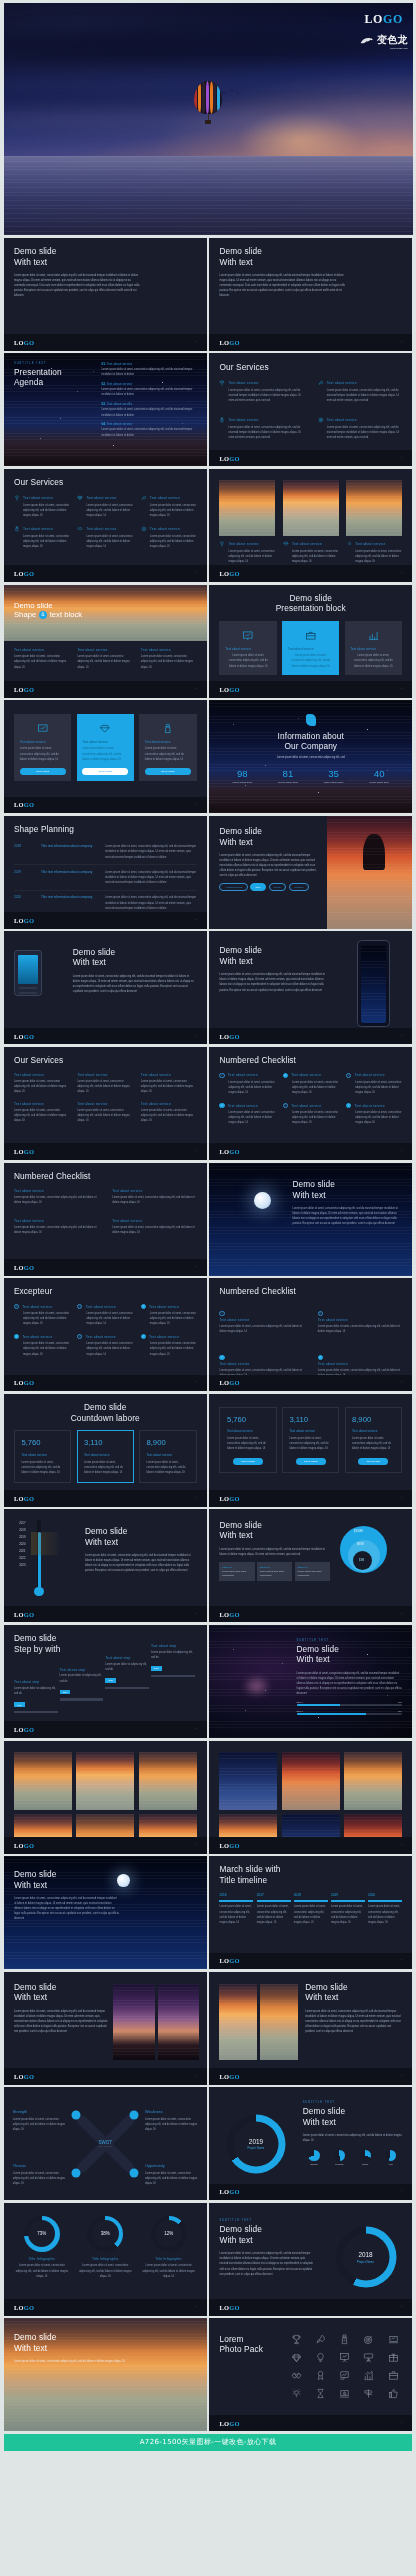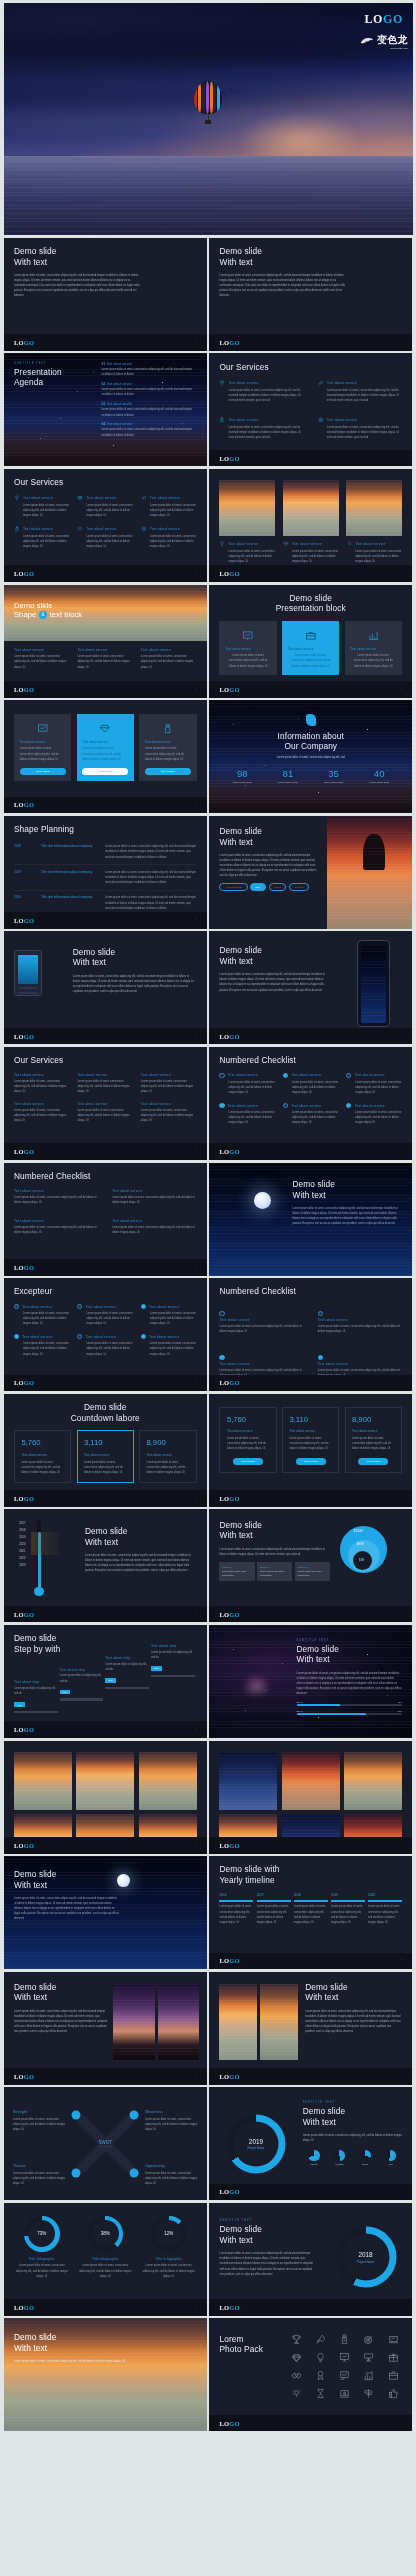--- a/index.html
+++ b/index.html
@@ -1173,22 +1173,22 @@
             <span class="big">Demo slide</span>
             <span class="big">With text</span>
           </div>
         <div class="body">Lorem ipsum dolor sit amet, consectetur adipiscing elit, sed do eiusmod tempor incididunt ut labore et dolore magna aliqua. Ut enim ad minim veniam, quis nostrud exercitation ullamco laboris nisi ut aliquip ex ea reprehenderit in voluptate velit esse cillum dolore eu fugiat nulla pariatur. Excepteur sint occaecat cupidatat non proident, sunt in culpa qui officia deserunt</div>
       </div>
     </div>
 
     <div class="slide">
       <div class="pad">
         <div class="ttl">
-            <span class="big">Demo slide with</span>
-            <span class="big">Yearly timeline</span>
+            <span class="big">March slide with</span>
+            <span class="big">Title timeline</span>
           </div>
         <div style="display:grid;grid-template-columns:repeat(5,1fr);gap:3.2px;margin-top:7.7px">
           <div>
               <div style="color:#1ea7e6;font-size:3.2px">2016</div>
               <div style="height:1.9px;background:#1ea7e6;margin:2.6px 0"></div>
               <div class="svc-txt">Lorem ipsum dolor sit amet, consectetur adipiscing elit, sed do labore et dolore magna aliqua. Ut</div>
             </div>
           <div>
               <div style="color:#1ea7e6;font-size:3.2px">2017</div>
               <div style="height:1.9px;background:#1ea7e6;margin:2.6px 0"></div>
@@ -1503,14 +1503,15 @@
         </div>
       </div>
       <div class="footer">
         <span class="lg"><span class="a">LO</span><span class="b">GO</span></span>
         <span class="pg">•</span>
       </div>
     </div>
 
   </div>
 
+  <div class="bottombar">A726-1500矢量图标-一键改色-放心下载</div>
 </div>
 
 
 </body></html>

